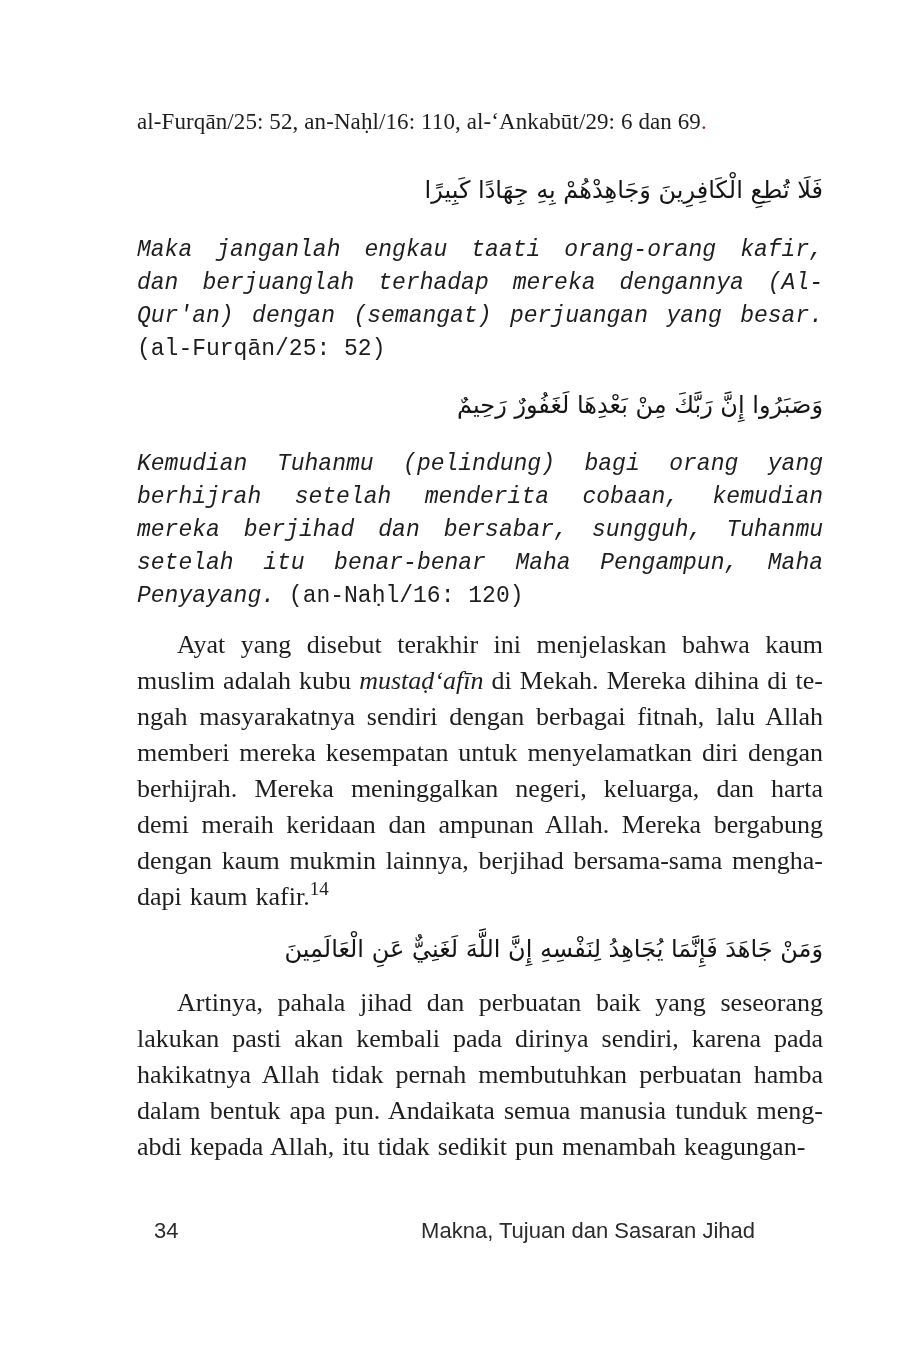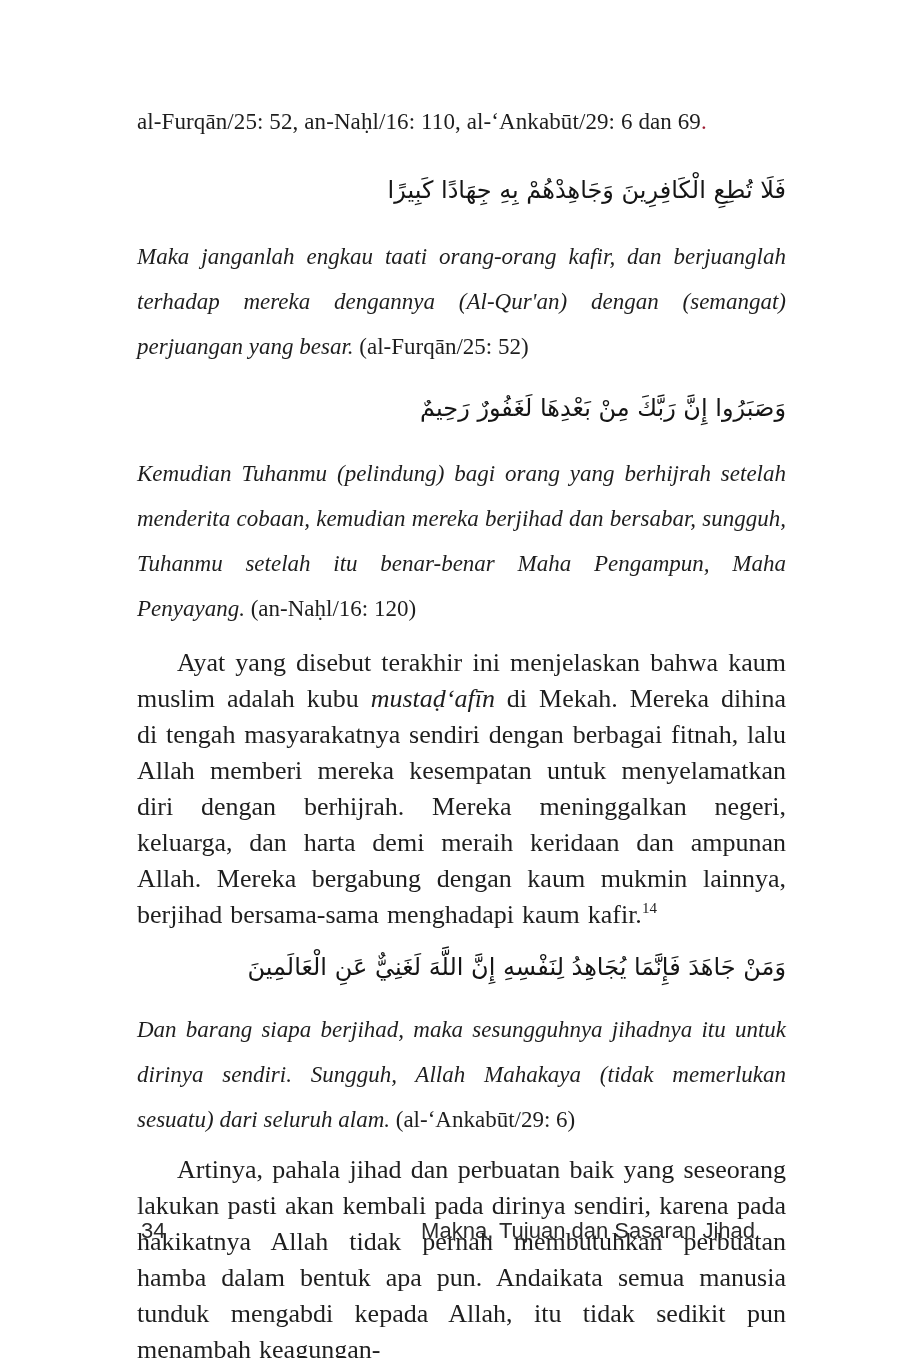--- a/index.html
+++ b/index.html
@@ -6,21 +6,21 @@
     margin: 0;
     padding: 0;
     background: #ffffff;
   }
   .page {
     position: relative;
     width: 904px;
     height: 1358px;
     background: #ffffff;
     box-sizing: border-box;
-    padding: 104px 118px 0 137px;
+    padding: 104px 81px 0 137px;
     font-family: "Liberation Serif", "DejaVu Serif", serif;
     color: #1e1e1e;
     overflow: hidden;
   }
   
   .refs {
     margin: 0;
     font-size: 23px;
     line-height: 36px;
     white-space: nowrap;
@@ -40,47 +40,48 @@
     color: #151515;
   }
   .v1 { margin-top: 24px; }
   .v2 { margin-top: 12px; }
   .v2 .aline { line-height: 54px; }
   .v3 { margin-top: 8px; }
   
   .trans {
     margin: 18px 0 0 0;
     font-size: 23px;
-    line-height: 45px;
+    line-height: 33px;
     text-align: justify;
+    font-family: Liberation Mono, monospace;
   }
   .trans .it { font-style: italic; }
   .trans .cite { font-style: normal; }
   .t2 { margin-top: 16px; }
   .t3 { margin-top: 14px; }
   
   .bodyp {
     margin: 14px 0 0 0;
     font-size: 26px;
     line-height: 36px;
     text-align: justify;
     text-indent: 40px;
     word-spacing: 1.5px;
   }
   .p2 { margin-top: 10px; }
   .bodyp .term { font-style: italic; }
   .bodyp sup.fn {
-    font-size: 15px;
+    font-size: 19px;
     line-height: 0;
     vertical-align: super;
   }
   
   .footer {
     position: absolute;
-    left: 141px;
+    left: 154px;
     right: 149px;
     top: 1218px;
     display: flex;
     justify-content: space-between;
     align-items: baseline;
     font-family: "Liberation Sans", "DejaVu Sans", sans-serif;
     font-size: 22px;
     color: #2b2b2b;
   }
 </style>
@@ -98,21 +99,20 @@
   <div class="arabic v2" dir="rtl">
     <div class="aline">وَصَبَرُوا إِنَّ رَبَّكَ مِنْ بَعْدِهَا لَغَفُورٌ رَحِيمٌ</div>
   </div>
 
   <p class="trans t2"><span class="it">Kemudian Tuhanmu (pelindung) bagi orang yang berhijrah setelah menderita cobaan, kemudian mereka berjihad dan bersabar, sungguh, Tuhanmu setelah itu benar-benar Maha Pengampun, Maha Penyayang.</span> <span class="cite">(an-Naḥl/16: 120)</span></p>
 
   <p class="bodyp p1"><span>Ayat yang disebut terakhir ini menjelaskan bahwa kaum muslim adalah kubu </span><span class="term">mustaḍ‘afīn</span><span> di Mekah. Mereka dihina di te­ngah masyarakatnya sendiri dengan berbagai fitnah, lalu Allah memberi mereka kesempatan untuk menyelamatkan diri dengan berhijrah. Mereka meninggalkan negeri, keluarga, dan harta demi meraih keridaan dan ampunan Allah. Mereka bergabung dengan kaum mukmin lainnya, berjihad bersama-sama mengha­dapi kaum kafir.</span><sup class="fn">14</sup></p>
 
   <div class="arabic v3" dir="rtl">وَمَنْ جَاهَدَ فَإِنَّمَا يُجَاهِدُ لِنَفْسِهِ إِنَّ اللَّهَ لَغَنِيٌّ عَنِ الْعَالَمِينَ</div>
 
-  <p class="trans t3"><span class="it">Dan barang siapa berjihad, maka sesungguhnya jihadnya itu untuk dirinya sendiri. Sungguh, Allah Mahakaya (tidak memerlukan sesuatu) dari seluruh alam.</span> <span class="cite">(al-‘Ankabūt/29: 6)</span></p>
 
   <p class="bodyp p2">Artinya, pahala jihad dan perbuatan baik yang seseorang lakukan pasti akan kembali pada dirinya sendiri, karena pada hakikatnya Allah tidak pernah membutuhkan perbuatan hamba dalam bentuk apa pun. Andaikata semua manusia tunduk meng­abdi kepada Allah, itu tidak sedikit pun menambah keagungan-</p>
 
   <div class="footer">
     <span>34</span>
     <span>Makna, Tujuan dan Sasaran Jihad</span>
   </div>
 
 </div>
 

